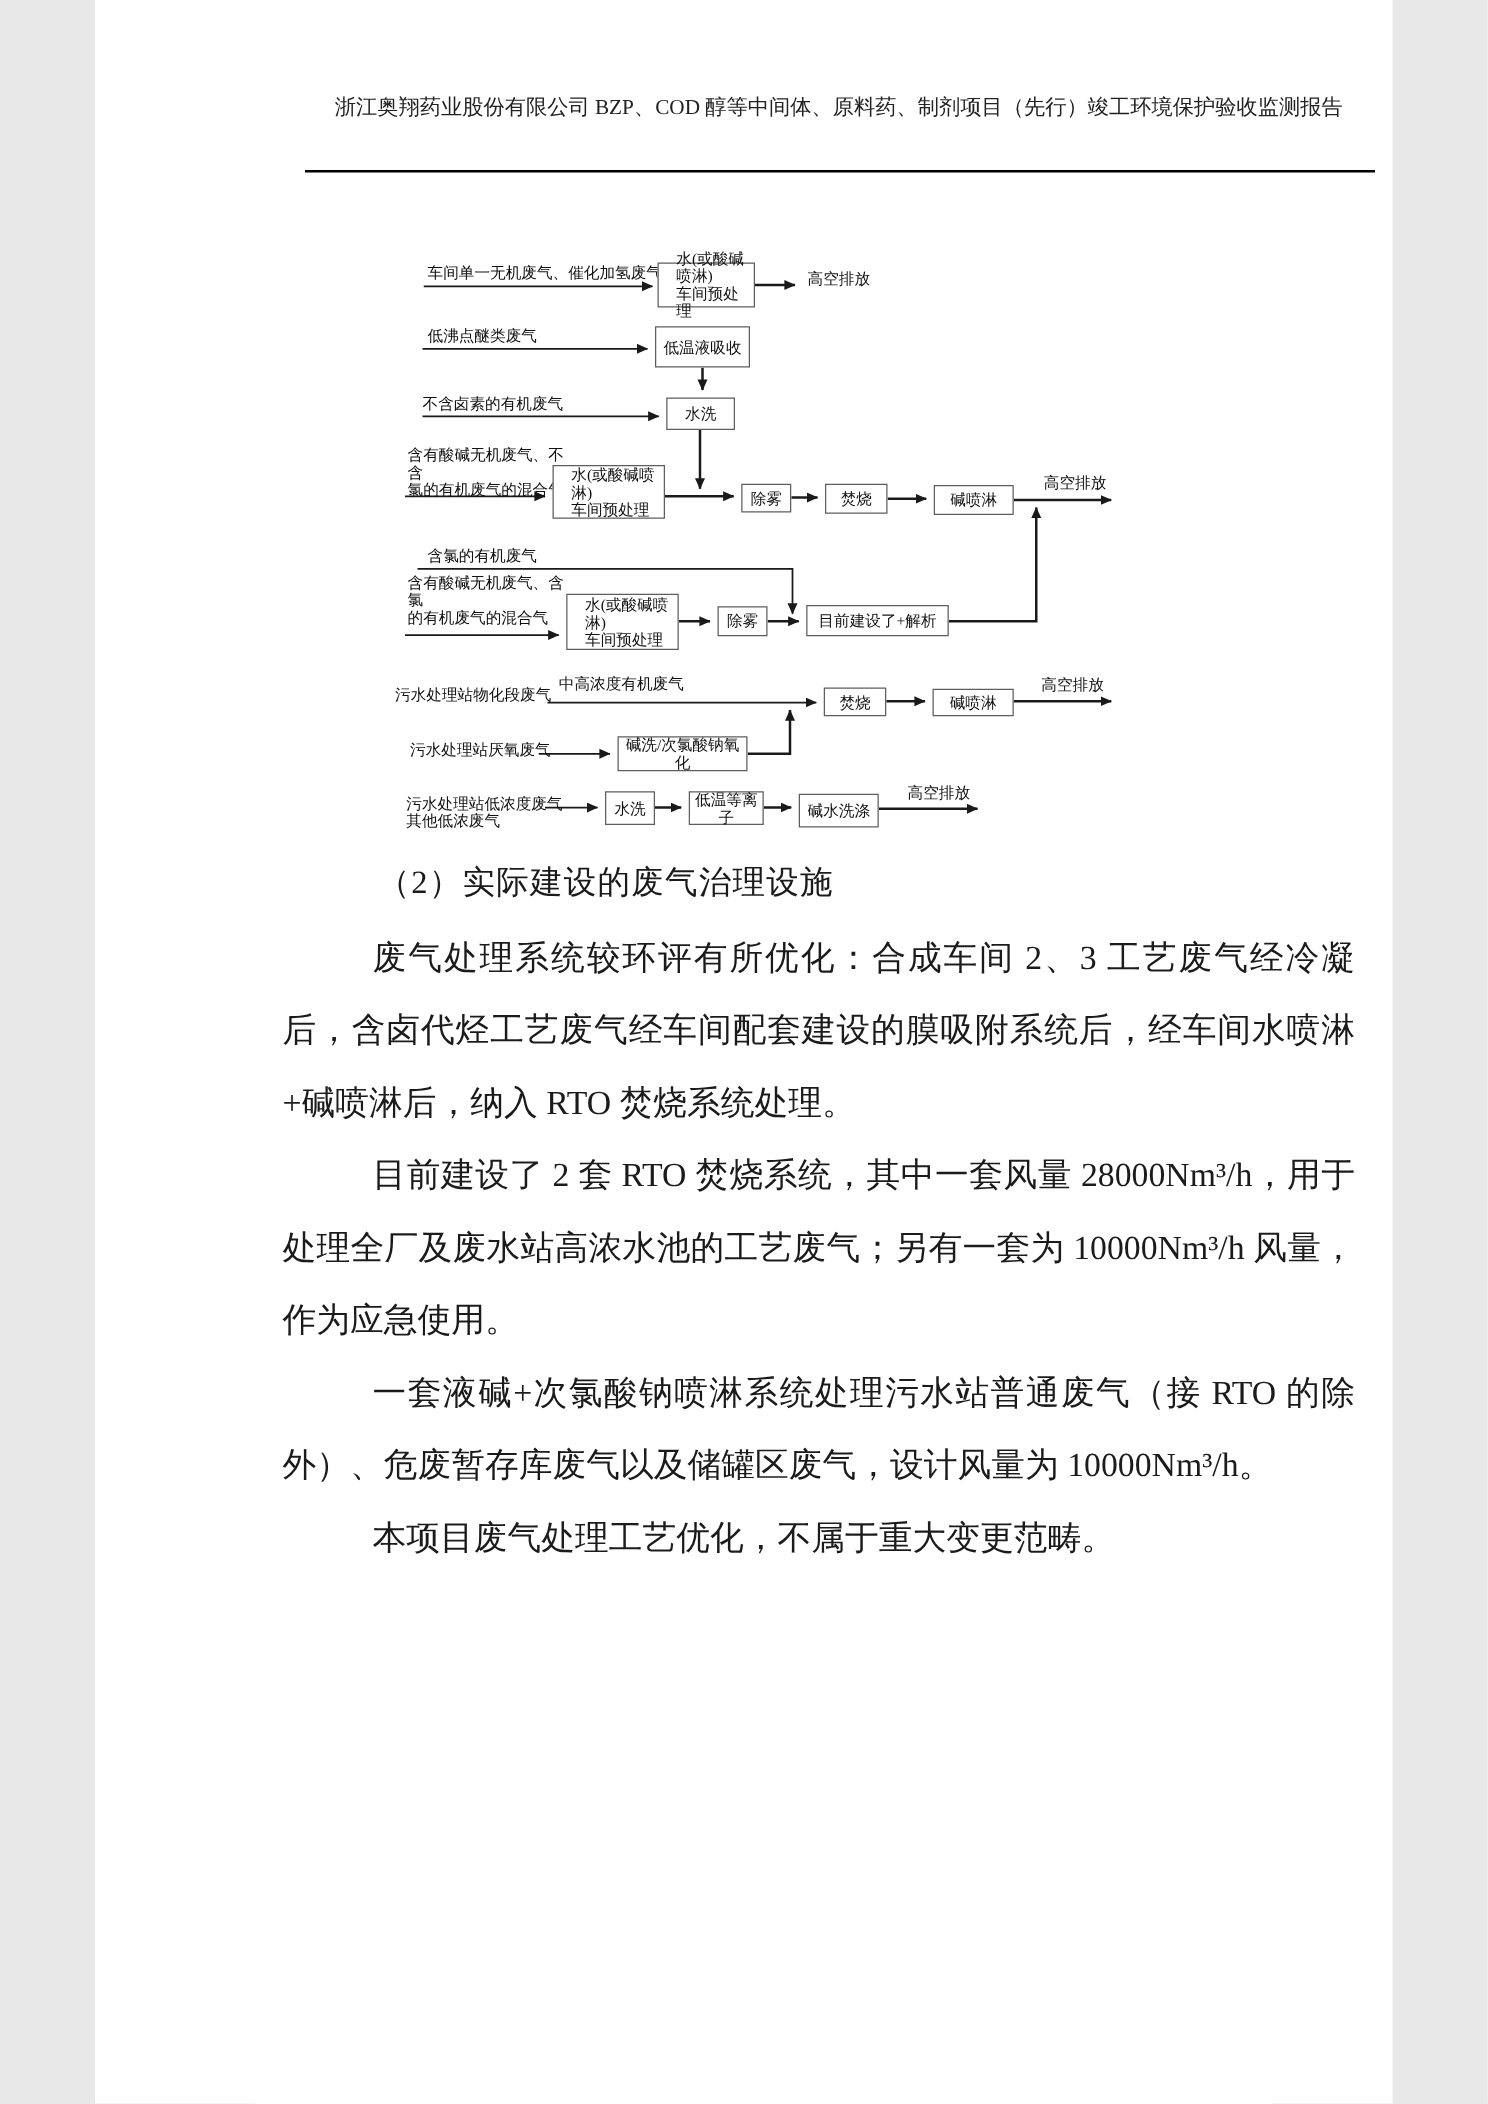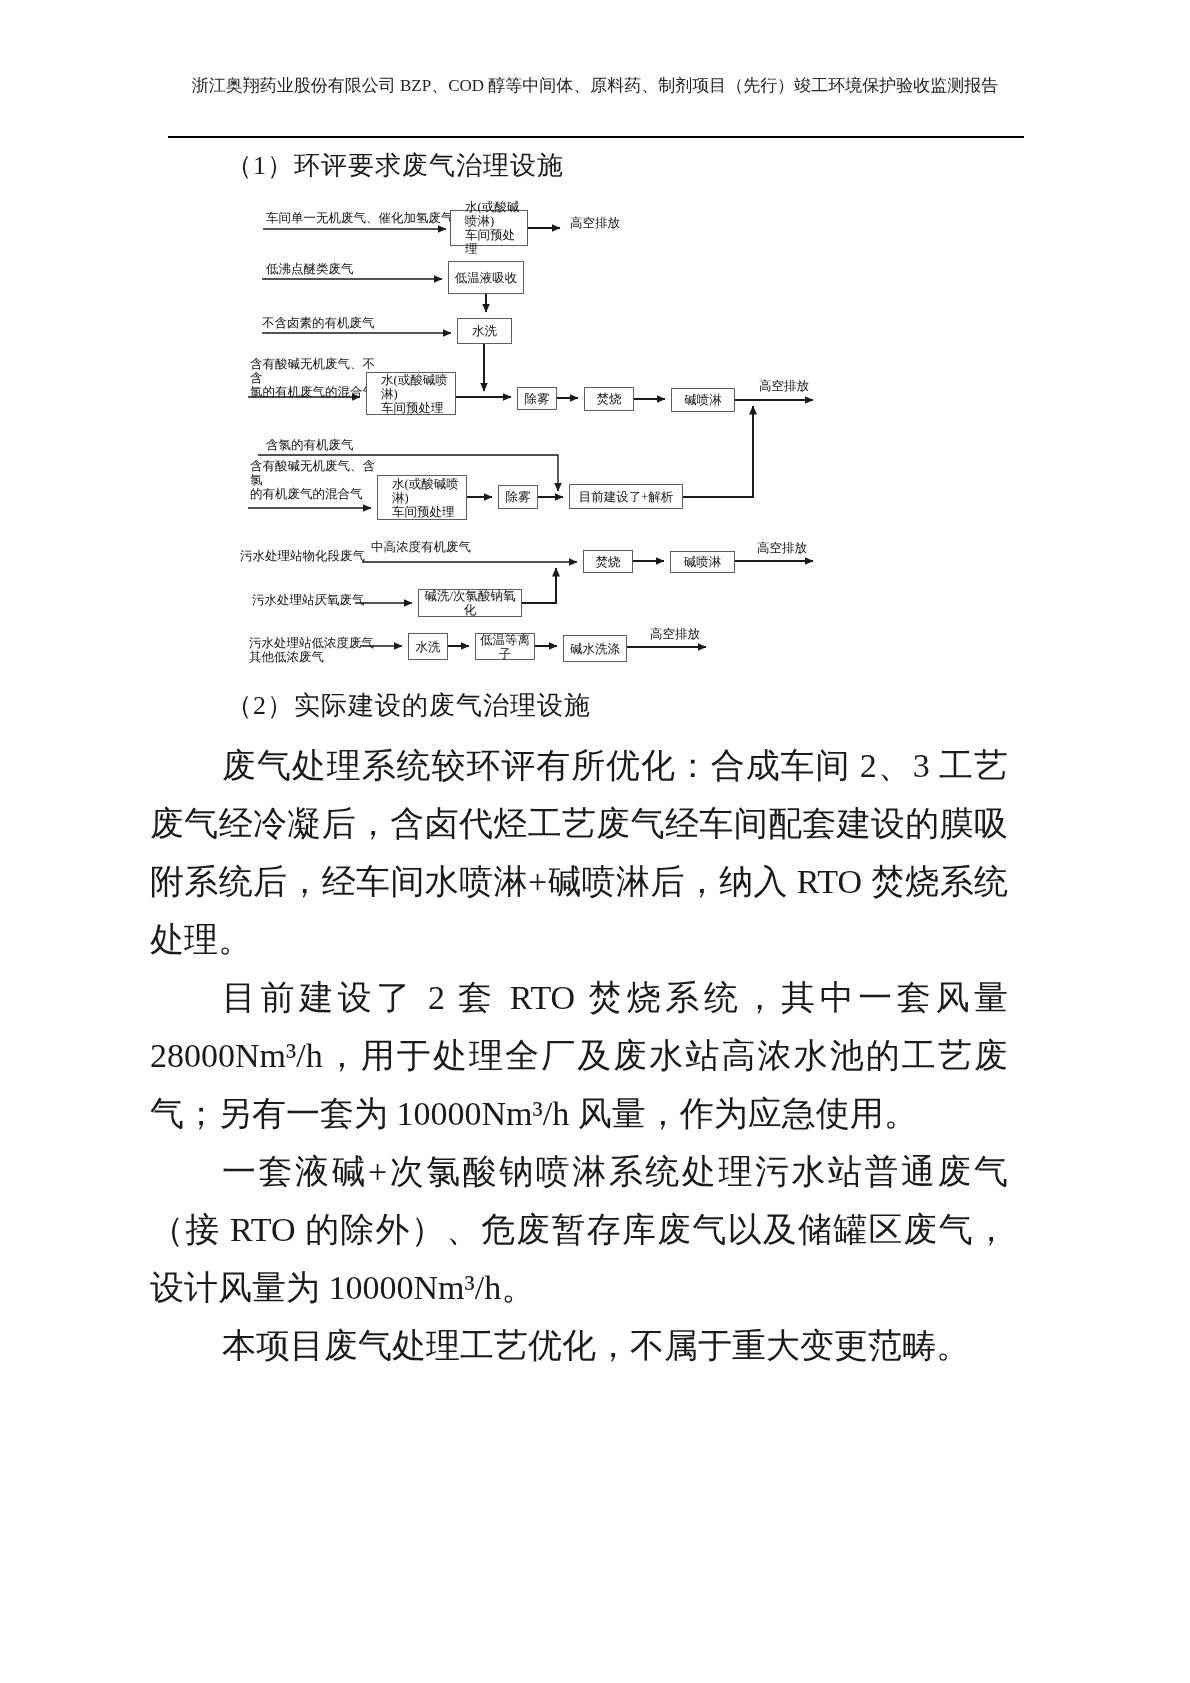--- a/index.html
+++ b/index.html
@@ -1,17 +1,17 @@
 <!DOCTYPE html>
 <html><head>
 <meta charset="utf-8">
 <style>
   html,body{margin:0;padding:0;background:#e8e8e8;}
   .page{
-    position:relative;width:1190px;height:1683px;margin:0 auto;background:#ffffff;
+    position:relative;width:1038px;height:1683px;margin:0 auto;background:#ffffff;
     font-family:"Liberation Serif","DejaVu Serif",serif;color:#1b1b1b;overflow:hidden;
   }
   .doc-header{
     position:absolute;top:74px;left:150px;width:890px;
     font-size:17px;line-height:23px;text-align:center;color:#222;
   }
   .header-rule{position:absolute;top:136px;left:168px;width:856px;height:2px;background:#000;}
   .heading{position:absolute;left:150px;font-size:26px;line-height:34px;letter-spacing:1px;}
   .heading.h1pos{top:149px;text-indent:76px;}
   .heading.h2pos{top:689px;text-indent:76px;}
@@ -26,36 +26,35 @@
   }
   .nd.tl{align-items:flex-start;text-align:left;padding-left:14px;}
   .lb{
     position:absolute;font-size:12.5px;line-height:14px;color:#111;white-space:nowrap;
   }
   .lb.wrap{white-space:normal;}
 
   
   .body-text{
     position:absolute;top:737px;left:150px;width:858px;
-    font-size:34px;line-height:58px;text-align:justify;
+    font-size:27px;line-height:58px;text-align:justify;
   }
   .body-text p{margin:0;text-indent:72px;}
   .doc-footer{position:absolute;top:1546px;left:150px;width:858px;height:28px;font-size:19px;}
   .footer-org{position:absolute;left:45px;top:0;}
   .footer-page{position:absolute;left:410px;top:0;}
 </style>
 </head>
 <body>
 
 <div class="page">
 
   <div class="doc-header">浙江奥翔药业股份有限公司 BZP、COD 醇等中间体、原料药、制剂项目（先行）竣工环境保护验收监测报告</div>
   <div class="header-rule"></div>
 
-  <div class="heading h1pos">（1）环评要求废气治理设施</div>
 
   <div class="diagram">
     <svg class="flow-svg" width="1190" height="485" viewBox="0 0 1190 485">
       <defs>
         <marker id="arr" markerWidth="10" markerHeight="9" refX="8.5" refY="4" orient="auto" markerUnits="userSpaceOnUse">
           <path d="M0,0 L9,4 L0,8 z" fill="#1a1a1a"></path>
         </marker>
       </defs>
       <g stroke="#1a1a1a" stroke-width="1.4" fill="none">
         <path d="M263,34 H446" marker-end="url(#arr)"></path>

